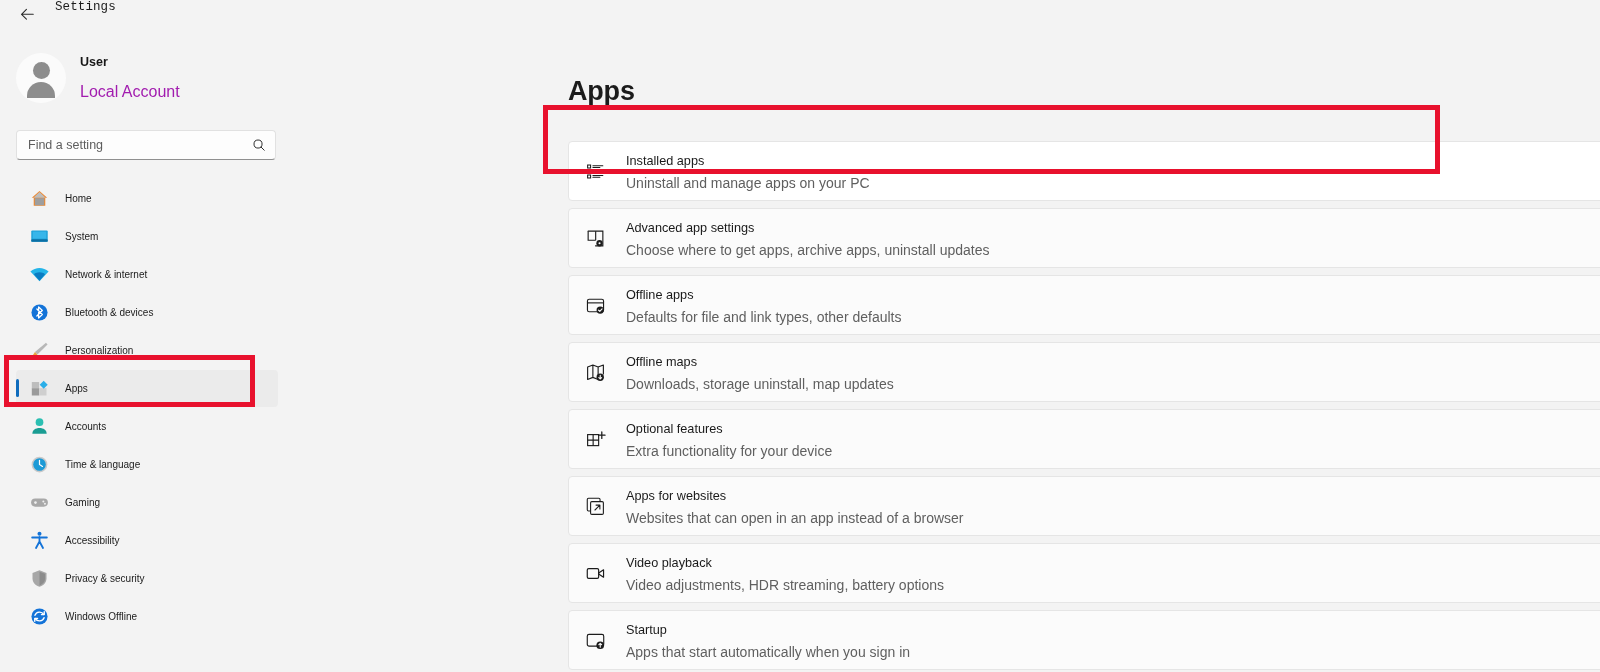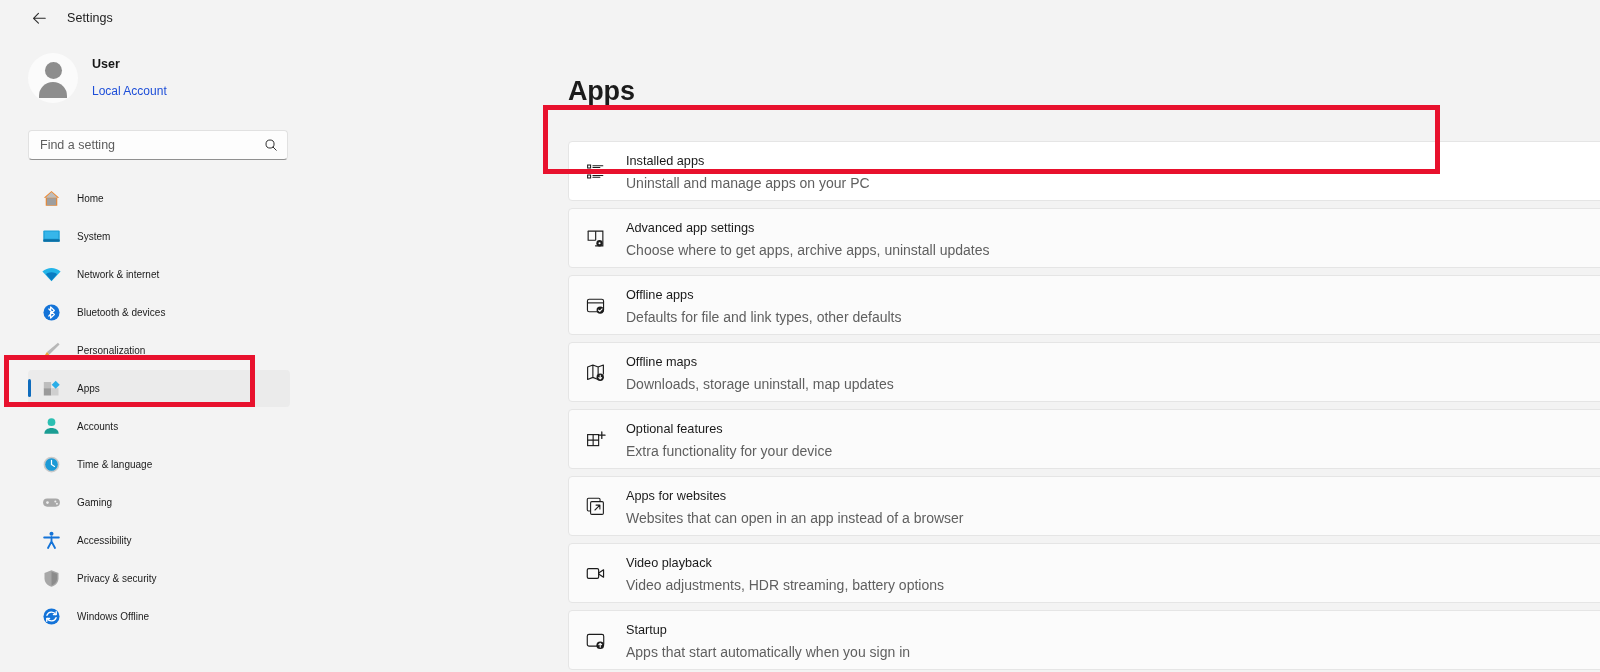--- a/index.html
+++ b/index.html
@@ -14,23 +14,24 @@
     width: 1600px; height: 672px;
     background: #f3f3f3;
     display: flex;
     flex-direction: column;
   }
 
   
   .titlebar {
     height: 36px;
     display: flex;
-    align-items: center;
-    padding-left: 24px;
+    align-items: flex-start;
+    padding-left: 12px;
     flex: 0 0 36px;
+    font-family: Liberation Mono, monospace;
   }
   .back-btn {
     width: 30px; height: 28px;
     display: flex; align-items: center; justify-content: center;
     border-radius: 4px;
     color: #2b2b2b;
     cursor: pointer;
   }
   .titlebar-text {
     font-size: 12.5px;
@@ -39,21 +40,21 @@
     letter-spacing: .1px;
   }
 
   
   .body { display: flex; flex: 1 1 auto; min-height: 0; }
 
   
   .sidebar {
     width: 300px;
     flex: 0 0 300px;
-    padding-left: 28px;
+    padding-left: 16px;
     position: relative;
   }
   .account {
     display: flex; align-items: center;
     margin-top: 14px;
     height: 56px;
   }
   .avatar {
     width: 50px; height: 50px; border-radius: 50%;
     background: #fbfbfb;
@@ -66,21 +67,21 @@
     background: #8d8d8d; left: 16.5px; top: 9px;
   }
   .avatar::after {
     content: ""; position: absolute;
     width: 28px; height: 16px;
     border-radius: 14px 14px 0 0;
     background: #8d8d8d; left: 11px; top: 29px;
   }
   .account-text { margin-left: 14px; line-height: 1.35; }
   .account-name { font-size: 12.5px; font-weight: bold; color: #171717; }
-  .account-sub  { font-size: 12px; color: #1d4ed8; margin-top: 10px; }
+  .account-sub  { font-size: 16px; color: #a21caf; margin-top: 10px; }
 
   .searchbox {
     margin-top: 24px;
     width: 260px; height: 30px;
     background: #fdfdfd;
     border: 1px solid #e1e1e1;
     border-bottom: 1px solid #909090;
     border-radius: 4px;
     display: flex; align-items: center;
     padding: 0 9px 0 11px;

